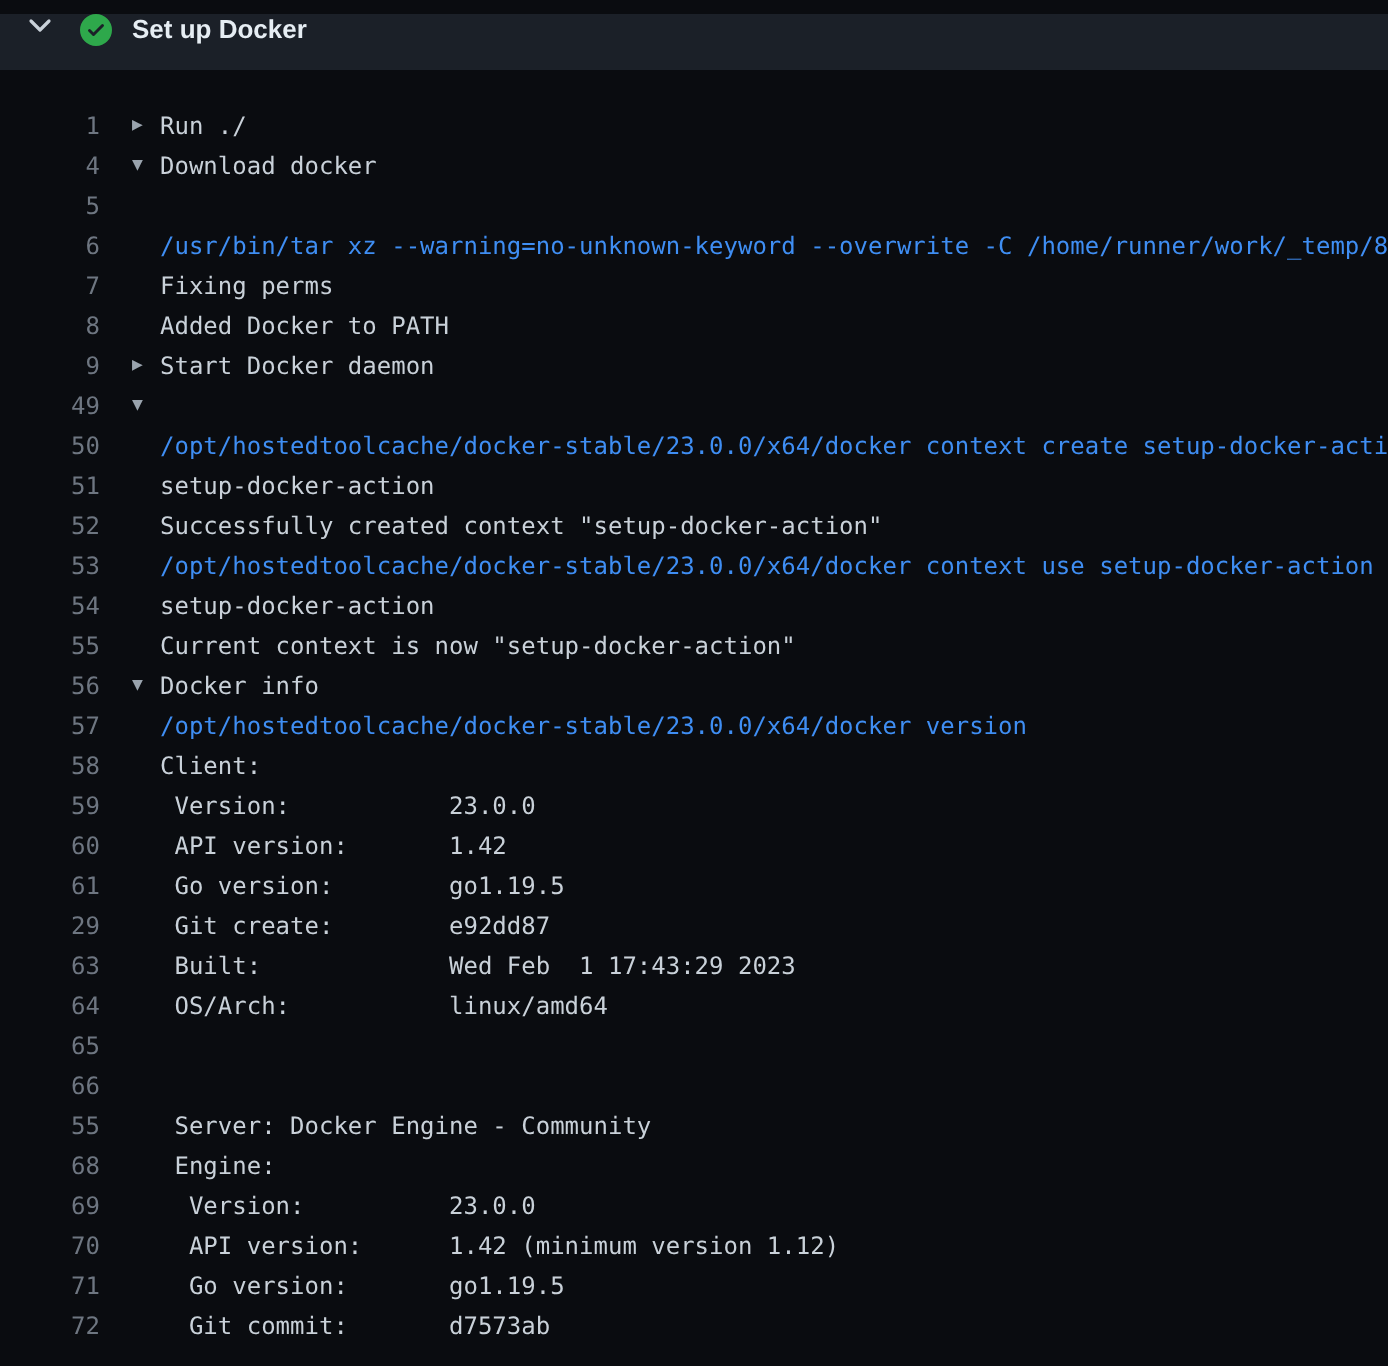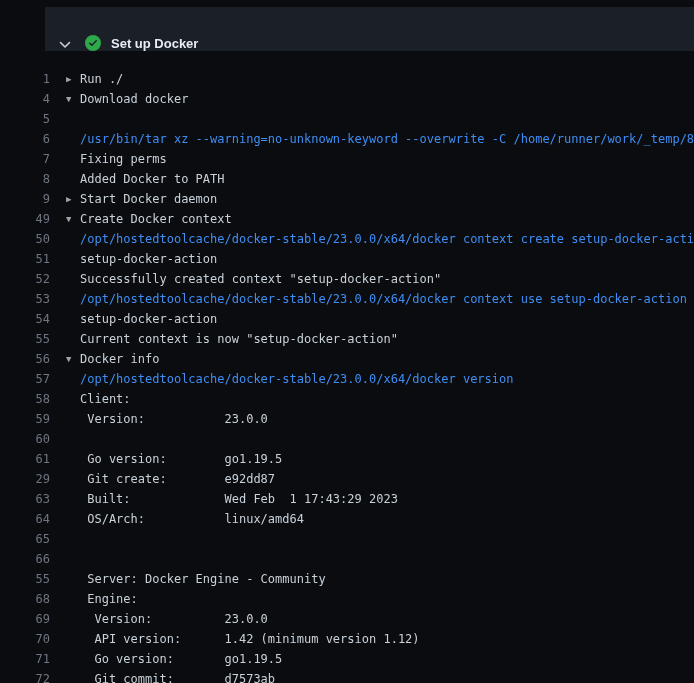--- a/index.html
+++ b/index.html
@@ -9,21 +9,21 @@
     --muted:#6e7681;
     --cmd-blue:#3f8ef3;
     --success-green:#2ea84b;
     --title-color:#e6edf3;
     --arrow-color:#9aa4ae;
   }
   *{margin:0;padding:0;box-sizing:border-box;}
   html,body{width:694px;height:683px;overflow:hidden;background:var(--page-bg);}
   body{font-family:"DejaVu Sans Mono",monospace;}
   .top-strip{height:7px;background:var(--page-bg);}
-  .step-header{height:44px;background:var(--header-bg);display:flex;align-items:flex-end;padding:0 14px;cursor:pointer;margin-left:45px;}
+  .step-header{height:28px;background:var(--header-bg);display:flex;align-items:flex-start;padding:0 14px;cursor:pointer;}
   .chevron{display:inline-flex;align-items:center;margin-right:14px;}
   .check{display:inline-flex;align-items:center;margin-right:10px;}
   .title{font-family:"Liberation Sans",sans-serif;font-size:13px;font-weight:600;color:var(--title-color);}
   .log{padding-top:18px;}
   .row{position:relative;height:20px;line-height:20px;font-size:12px;white-space:pre;overflow:hidden;}
   .num{position:absolute;left:0;top:0;width:50px;text-align:right;color:var(--muted);font-size:12px;cursor:pointer;}
   .content{position:absolute;left:80px;top:0;color:var(--text);}
   .content.command{color:var(--cmd-blue);}
   .arrow{position:absolute;left:66px;top:0;font-size:9px;color:var(--arrow-color);line-height:20px;cursor:pointer;}
   .loglink{color:inherit;text-decoration:underline;cursor:pointer;}
@@ -48,32 +48,32 @@
 </header>
 
 <div class="log">
     <div class="row"><span class="num">1</span><span class="arrow">▶</span><span class="content group_collapsed">Run ./</span></div>
     <div class="row"><span class="num">4</span><span class="arrow">▼</span><span class="content group_expanded">Download docker</span></div>
     <div class="row"><span class="num">5</span></div>
     <div class="row"><span class="num">6</span><span class="content command">/usr/bin/tar xz --warning=no-unknown-keyword --overwrite -C /home/runner/work/_temp/8c93</span></div>
     <div class="row"><span class="num">7</span><span class="content text">Fixing perms</span></div>
     <div class="row"><span class="num">8</span><span class="content text">Added Docker to PATH</span></div>
     <div class="row"><span class="num">9</span><span class="arrow">▶</span><span class="content group_collapsed">Start Docker daemon</span></div>
-    <div class="row"><span class="num">49</span><span class="arrow">▼</span><span class="content group_expanded">Create Docker context</span></div>
+    <div class="row"><span class="num">49</span><span class="arrow">▼</span></div>
     <div class="row"><span class="num">50</span><span class="content command">/opt/hostedtoolcache/docker-stable/23.0.0/x64/docker context create setup-docker-action</span></div>
     <div class="row"><span class="num">51</span><span class="content text">setup-docker-action</span></div>
     <div class="row"><span class="num">52</span><span class="content text">Successfully created context "setup-docker-action"</span></div>
     <div class="row"><span class="num">53</span><span class="content command">/opt/hostedtoolcache/docker-stable/23.0.0/x64/docker context use setup-docker-action</span></div>
     <div class="row"><span class="num">54</span><span class="content text">setup-docker-action</span></div>
     <div class="row"><span class="num">55</span><span class="content text">Current context is now "setup-docker-action"</span></div>
     <div class="row"><span class="num">56</span><span class="arrow">▼</span><span class="content group_expanded">Docker info</span></div>
     <div class="row"><span class="num">57</span><span class="content command">/opt/hostedtoolcache/docker-stable/23.0.0/x64/docker version</span></div>
     <div class="row"><span class="num">58</span><span class="content text">Client:</span></div>
     <div class="row"><span class="num">59</span><span class="content text"> Version:           23.0.0</span></div>
-    <div class="row"><span class="num">60</span></div>
+    <div class="row"><span class="num">60</span><span class="content text"> API version:       1.42</span></div>
     <div class="row"><span class="num">61</span><span class="content text"> Go version:        go1.19.5</span></div>
     <div class="row"><span class="num">29</span><span class="content text"> Git create:        e92dd87</span></div>
     <div class="row"><span class="num">63</span><span class="content text"> Built:             Wed Feb  1 17:43:29 2023</span></div>
     <div class="row"><span class="num">64</span><span class="content text"> OS/Arch:           linux/amd64</span></div>
     <div class="row"><span class="num">65</span></div>
     <div class="row"><span class="num">66</span><span class="content text"></span></div>
     <div class="row"><span class="num">55</span><span class="content text"> Server: Docker Engine - Community</span></div>
     <div class="row"><span class="num">68</span><span class="content text"> Engine:</span></div>
     <div class="row"><span class="num">69</span><span class="content text">  Version:          23.0.0</span></div>
     <div class="row"><span class="num">70</span><span class="content text">  API version:      1.42 (minimum version 1.12)</span></div>

